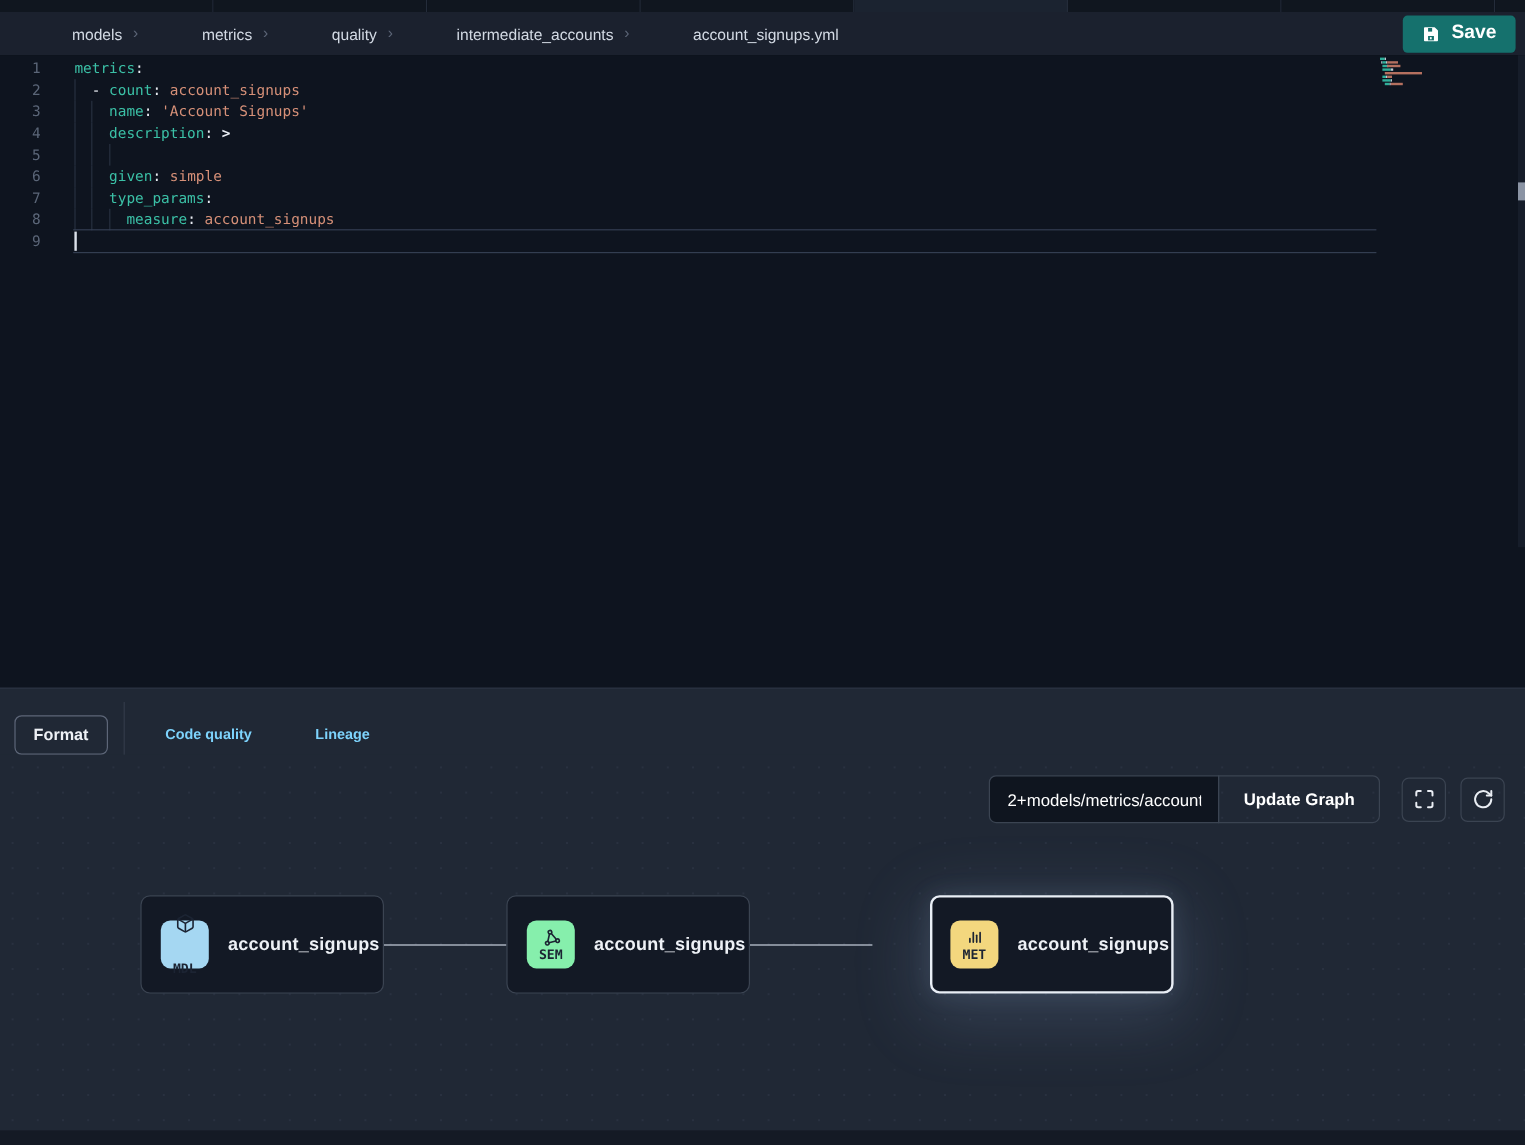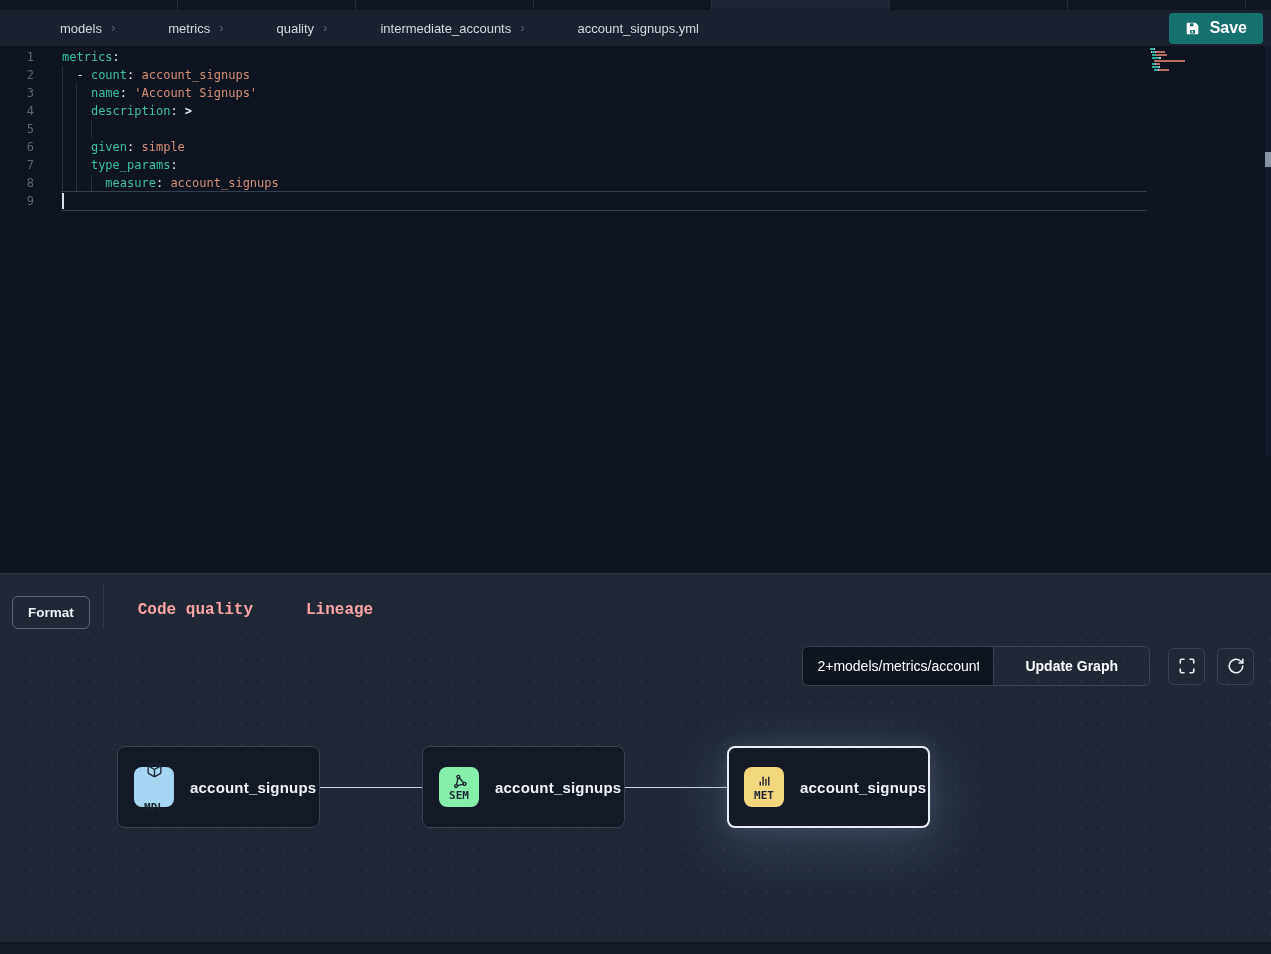--- a/index.html
+++ b/index.html
@@ -47,45 +47,45 @@
   .scrollbar { position:absolute; left:1265px; top:0; width:6px; height:410px; background:#161d2a; }
   .scroll-thumb { position:absolute; left:0; top:106px; width:6px; height:15px; background:#8b94a4; }
 
   
   .panel { position:absolute; left:0; top:573px; width:1271px; height:381px; background:#202835; border-top:1px solid #2b3442; }
   .tab-row { position:relative; height:55px; display:flex; align-items:flex-end; }
   .format-btn { margin-left:12px; background:transparent; border:1px solid #5d6678; border-radius:6px;
                 color:#eef1f6; font-size:13.5px; font-weight:700; font-family:"Liberation Sans",sans-serif;
                 height:33px; padding:0 15px; cursor:pointer; }
   .vdiv { width:1px; height:44px; background:#323b4a; margin-left:13px; }
-  .tab { position:relative; font-size:16px; font-weight:700; color:#fca5a5; cursor:pointer; padding:10px 0;font-family:Liberation Mono, monospace; }
+  .tab { position:relative; font-size:12px; font-weight:700; color:#7dd3fc; cursor:pointer; padding:10px 0; }
   .tab.cq { margin-left:34px; }
   .tab.lineage { margin-left:53px; }
   .tab.active::after { content:''; position:absolute; left:-13px; right:-13px; bottom:-13px; height:2px; background:#9aa3b2; }
 
   .canvas { position:absolute; left:0; top:55px; width:1271px; height:313px; background:#202835;
             background-image:radial-gradient(circle, #293140 1px, transparent 1.2px); background-size:21px 21px; }
 
   .controls { position:absolute; top:17px; right:17px; display:flex; align-items:center; }
   .selector-input { width:192px; height:40px; background:#0f151f; border:1px solid #3b4452;
                     border-radius:6px 0 0 6px; color:#fff; font-size:14px; padding:0 14px;
                     font-family:"Liberation Sans",sans-serif; }
   .update-btn { height:40px; margin-left:-1px; background:transparent; border:1px solid #3b4452;
-                border-radius:0 6px 6px 0; color:#fff; font-size:14px; font-weight:600; padding:0 31px;
+                border-radius:0 6px 6px 0; color:#fff; font-size:14px; font-weight:600; padding:0 20px;
                 font-family:"Liberation Sans",sans-serif; cursor:pointer; }
   .icon-btn { width:37px; height:37px; background:transparent; border:1px solid #3b4452; border-radius:6px;
               display:flex; align-items:center; justify-content:center; cursor:pointer; }
   .icon-btn.fs { margin-left:18px; }
   .icon-btn.rf { margin-left:12px; }
 
   .edge { position:absolute; height:1.2px; background:#c9d1dc; top:158px; }
   .node { position:absolute; top:117px; width:203px; height:82px; background:#131925; border:1px solid #3b4452;
           border-radius:8px; display:flex; align-items:center; padding-left:16px; cursor:pointer; }
   .node.selected { border:2px solid #e9eef5; padding-left:15px;
-                   box-shadow:0 14px 55px 10px rgba(130,155,195,0.20), 0 0 18px 2px rgba(150,170,200,0.12); }
+                   box-shadow:0 14px 55px 10px rgba(130,155,195,0.20), 0 0 18px 2px rgba(150,170,200,0.12);margin-left:48px; }
   .badge { width:40px; height:40px; border-radius:8px; display:flex; flex-direction:column;
            align-items:center; justify-content:center; flex:0 0 40px; }
   .badge .btxt { font-family:"DejaVu Sans Mono",monospace; font-size:11px; font-weight:bold; color:#1c2433; line-height:12px; }
   .node-label { margin-left:16px; font-size:15px; font-weight:600; color:#eef1f6; letter-spacing:0.2px; }
 
   .bottom-strip { position:absolute; left:0; top:368px; width:1271px; height:13px; background:#141a25; }
 </style>
 </head>
 <body>
 

